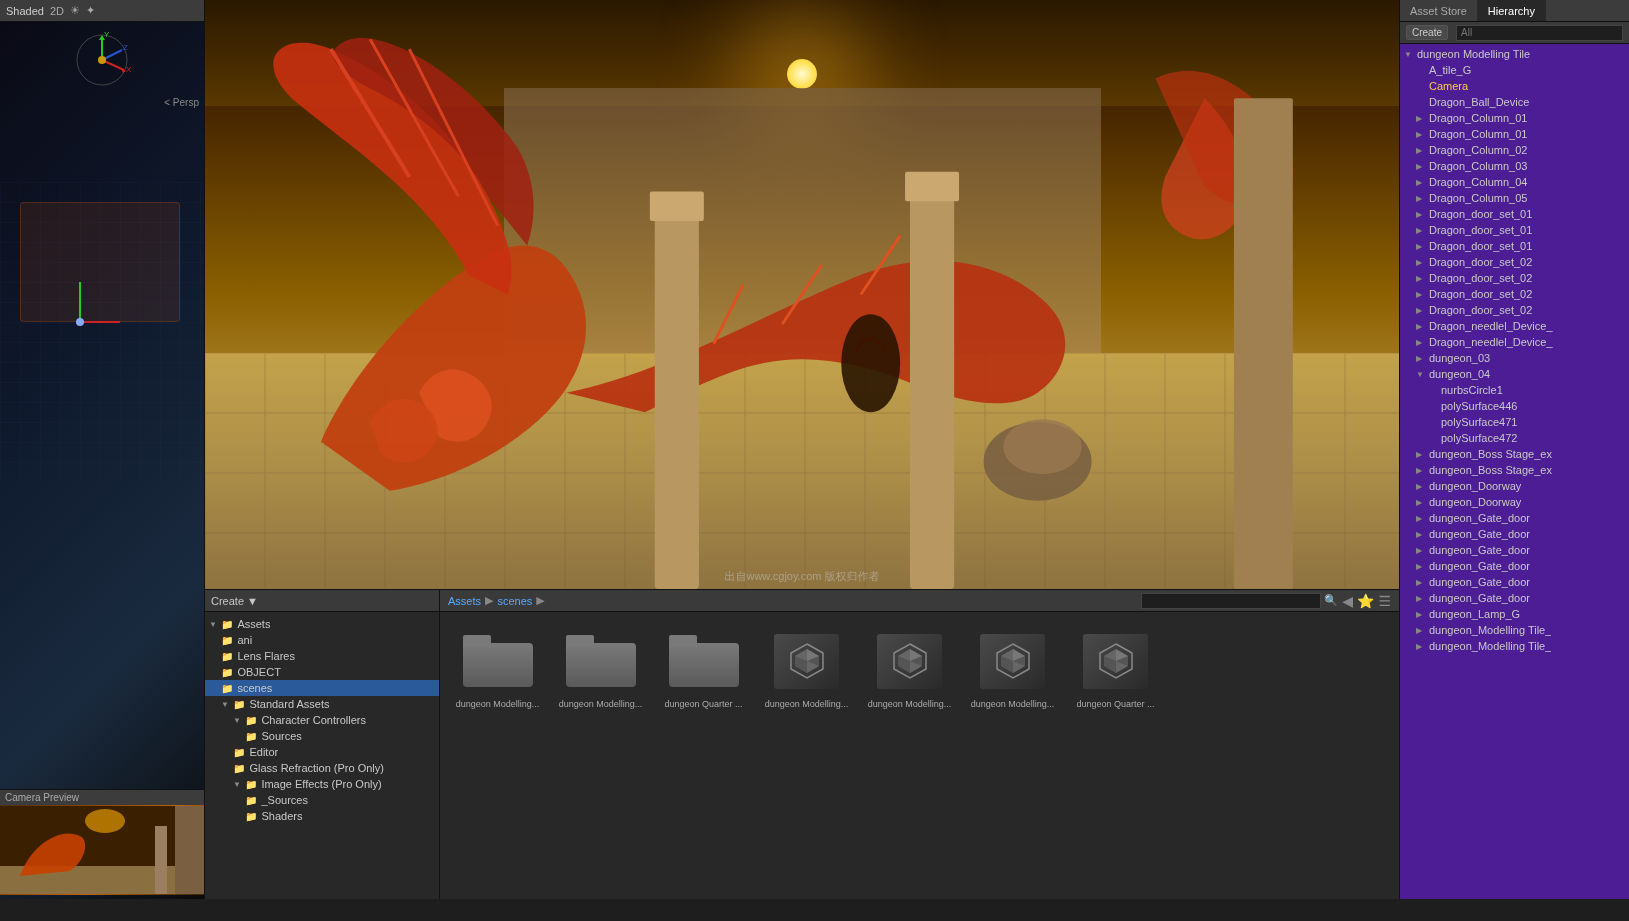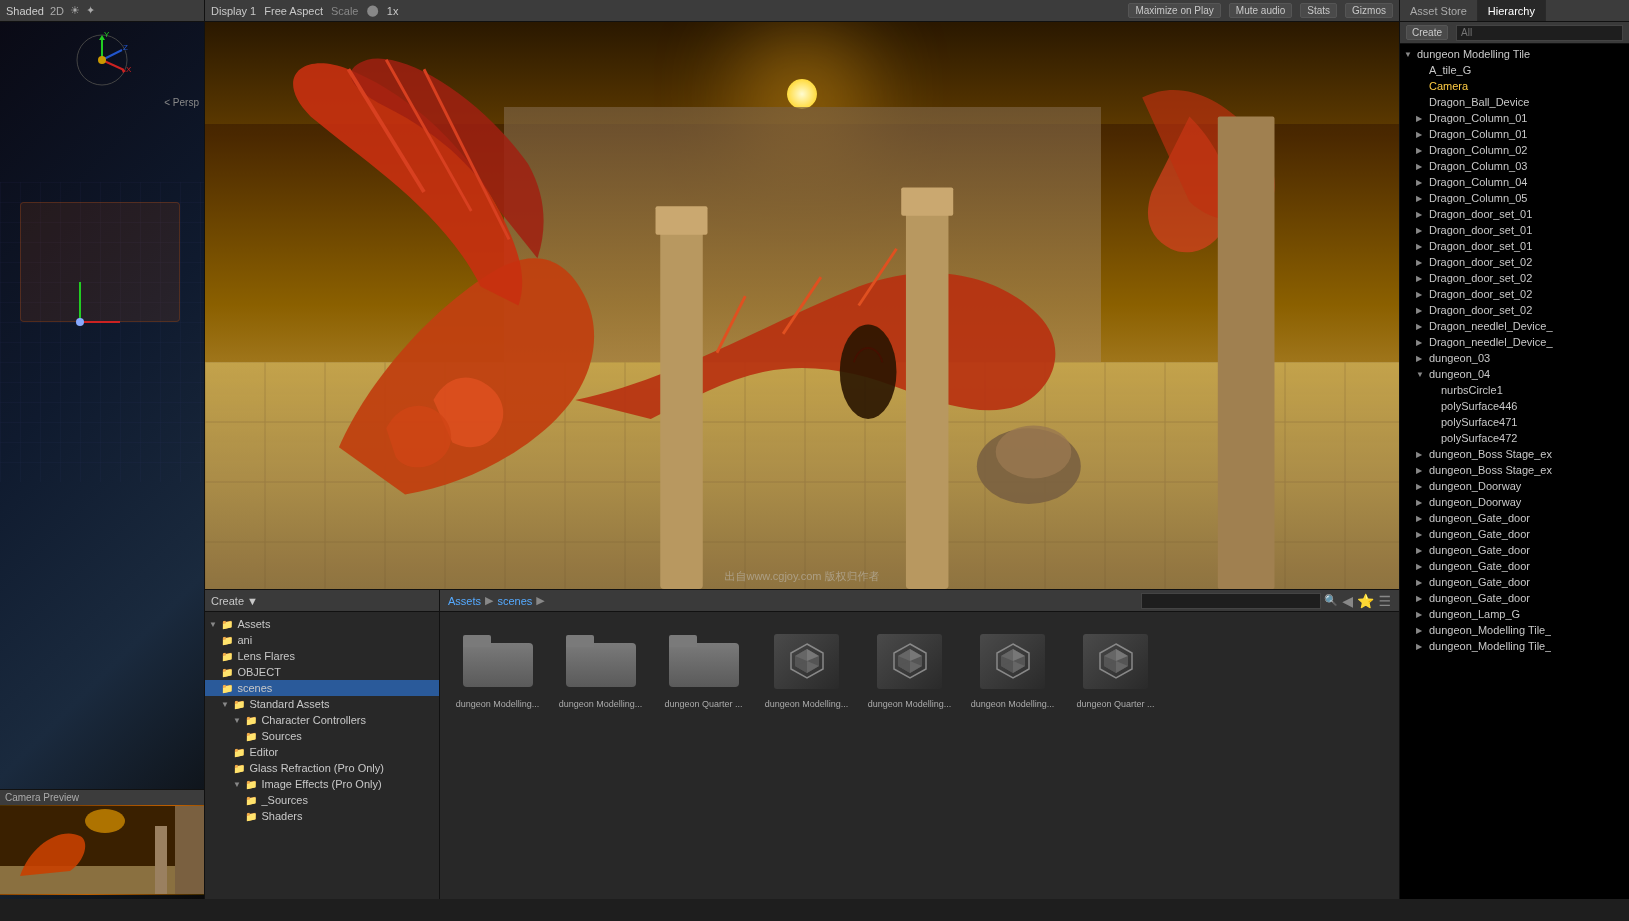--- a/index.html
+++ b/index.html
@@ -53,21 +53,21 @@
     .assets-panel { flex: 1; background: #282828; display: flex; flex-direction: column; }
     .assets-breadcrumb { height: 22px; background: #3a3a3a; display: flex; align-items: center; padding: 0 8px; font-size: 11px; border-bottom: 1px solid #111; gap: 4px; }
     .assets-grid { display: flex; flex-wrap: wrap; padding: 10px; gap: 8px; flex: 1; overflow-y: auto; align-content: flex-start; }
     .asset-item { display: flex; flex-direction: column; align-items: center; width: 95px; cursor: pointer; padding: 4px; border-radius: 2px; }
     .asset-icon { width: 70px; height: 70px; display: flex; align-items: center; justify-content: center; }
     .asset-label { font-size: 9px; color: #aaa; text-align: center; margin-top: 3px; max-width: 90px; overflow: hidden; text-overflow: ellipsis; white-space: nowrap; }
 
     .watermark { position: absolute; bottom: 5px; left: 50%; transform: translateX(-50%); font-size: 11px; color: rgba(200,200,200,0.5); white-space: nowrap; }
 
     
-    .right-panel { width: 230px; background: #000000; border-left: 1px solid #111; display: flex; flex-direction: column; overflow: hidden; }
+    .right-panel { width: 230px; background: #4c1d95; border-left: 1px solid #111; display: flex; flex-direction: column; overflow: hidden; }
     .right-panel-tabs { height: 22px; background: #3c3c3c; display: flex; align-items: center; border-bottom: 1px solid #111; }
     .right-tab { padding: 2px 10px; font-size: 11px; cursor: pointer; color: #aaa; border-right: 1px solid #2a2a2a; height: 100%; display: flex; align-items: center; }
     .right-tab.active { background: #282828; color: #fff; }
     .hierarchy-toolbar { height: 22px; background: #3a3a3a; display: flex; align-items: center; padding: 0 6px; gap: 8px; border-bottom: 1px solid #111; }
     .hierarchy-search { flex: 1; height: 16px; background: #1e1e1e; border: 1px solid #444; color: #ccc; font-size: 10px; padding: 0 4px; }
     .hierarchy-list { flex: 1; overflow-y: auto; font-size: 11px; padding: 2px 0; }
     .hier-item { padding: 2px 6px; cursor: pointer; display: flex; align-items: center; gap: 3px; white-space: nowrap; overflow: hidden; }
     .hier-item.highlighted { color: #ffcc44; }
     .hier-arrow { font-size: 8px; color: #888; width: 10px; flex-shrink: 0; }
 
@@ -159,33 +159,20 @@
 
               <rect x="175" y="0" width="30" height="88" fill="#7a6040"></rect>
             </svg>
           </div>
         </div>
       </div>
     </div>
 
     <div class="center-panel">
 
-      <div class="game-header">
-        <span style="cursor:pointer;">Display 1</span>
-        <span style="cursor:pointer;">Free Aspect</span>
-        <span style="color:#888;">Scale</span>
-        <span style="color:#888;">⬤</span>
-        <span>1x</span>
-        <div class="game-header-right">
-          <button class="game-header-btn">Maximize on Play</button>
-          <button class="game-header-btn">Mute audio</button>
-          <button class="game-header-btn">Stats</button>
-          <button class="game-header-btn">Gizmos</button>
-        </div>
-      </div>
 
       <div class="game-view" style="flex:1; position:relative;">
 
         <div class="dungeon-bg"></div>
 
         <div style="position:absolute; top:0; left:0; right:0; height:18%; background: linear-gradient(to bottom, #2a1800 0%, #5a3800 100%);"></div>
 
         <div style="position:absolute; bottom:0; left:0; right:0; height:40%; background: linear-gradient(to top, #8a7040 0%, #c8a850 100%); opacity:0.9;">
           <svg width="100%" height="100%" style="position:absolute; top:0; left:0; opacity:0.3;">
             <defs>

